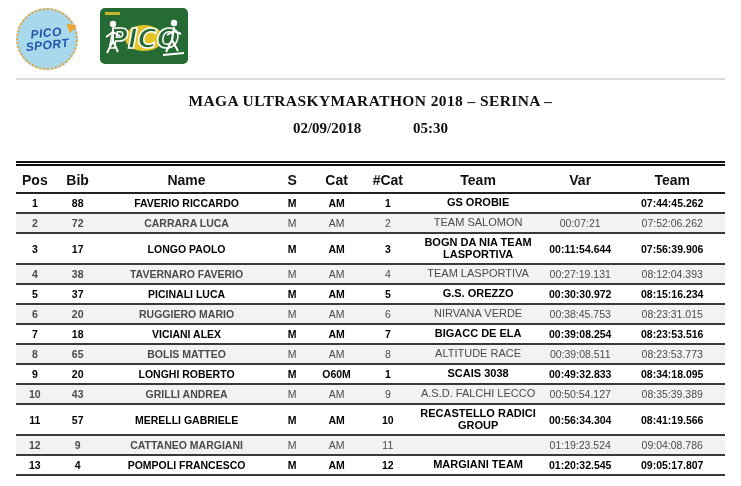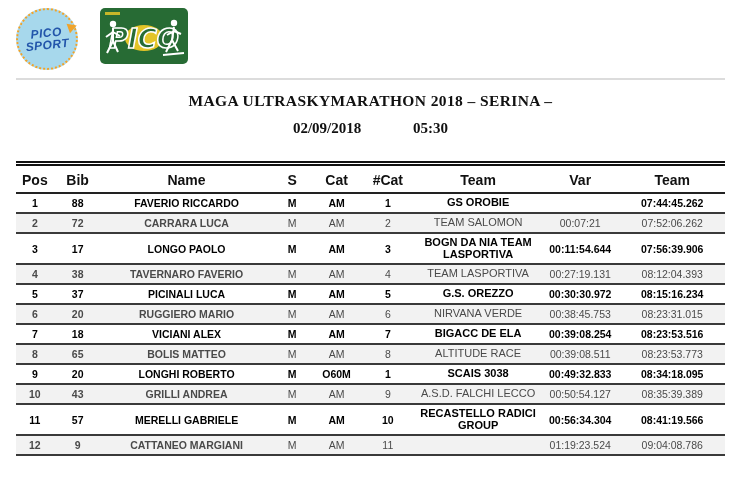--- a/index.html
+++ b/index.html
@@ -237,15 +237,26 @@
           <td class="col-pos">12</td>
           <td class="col-bib">9</td>
           <td class="col-name">CATTANEO MARGIANI</td>
           <td class="col-s">M</td>
           <td class="col-cat">AM</td>
           <td class="col-ncat">11</td>
           <td class="col-team"></td>
           <td class="col-var">01:19:23.524</td>
           <td class="col-time">09:04:08.786</td>
         </tr>
+        <tr>
+          <td class="col-pos">13</td>
+          <td class="col-bib">4</td>
+          <td class="col-name">POMPOLI FRANCESCO</td>
+          <td class="col-s">M</td>
+          <td class="col-cat">AM</td>
+          <td class="col-ncat">12</td>
+          <td class="col-team">MARGIANI TEAM</td>
+          <td class="col-var">01:20:32.545</td>
+          <td class="col-time">09:05:17.807</td>
+        </tr>
       </tbody>
   </table>
 </div>
 
 </body></html>

